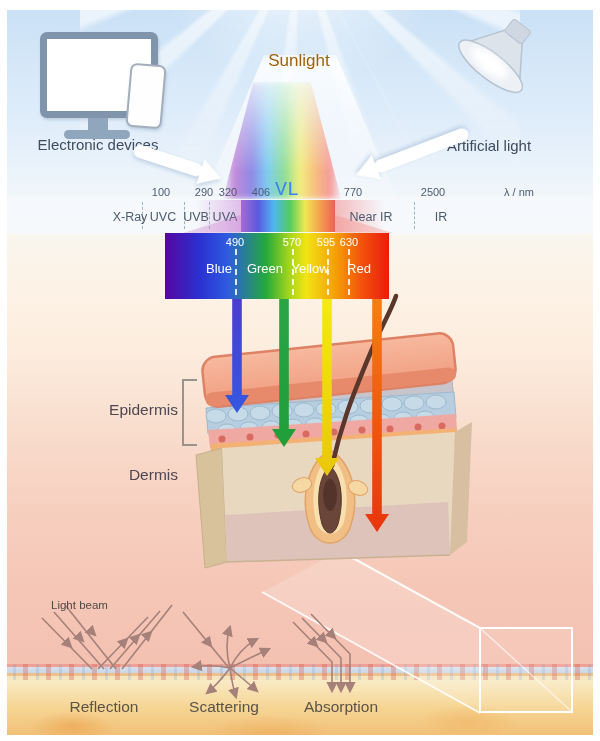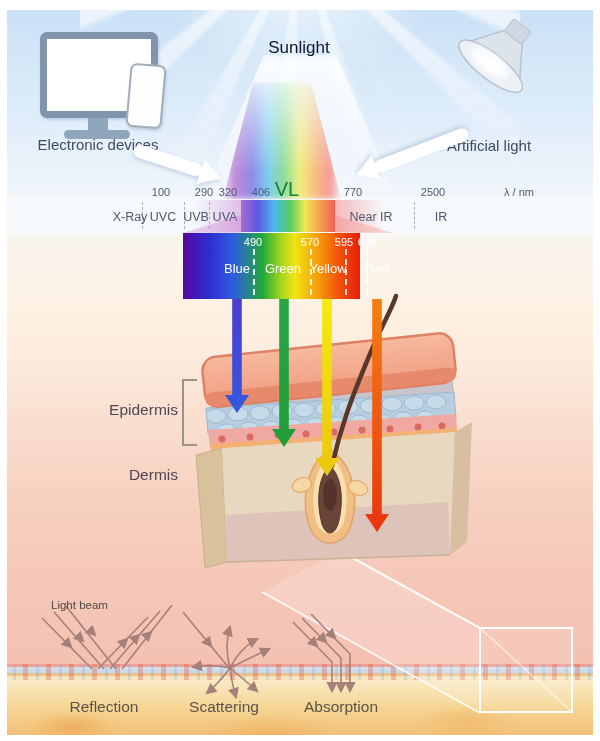--- a/index.html
+++ b/index.html
@@ -32,31 +32,31 @@
   .rainbow-beam{left:222px;top:82px;width:120px;height:120px;filter:blur(2.5px);
       background:linear-gradient(90deg,rgba(186,120,214,0) 0%,#c48bd8 10%,#8e8ae6 25%,#7ecdf2 38%,
         #8ede96 52%,#f3ef7e 65%,#f7bd7e 78%,#f59a9a 90%,rgba(245,154,154,0) 100%);
       clip-path:polygon(26% 0,74% 0,100% 100%,0 100%);
       -webkit-mask-image:linear-gradient(180deg,rgba(255,255,255,.2),#fff 75%);
       mask-image:linear-gradient(180deg,rgba(255,255,255,.2),#fff 75%);}
   
   .strip{left:7px;top:199px;width:586px;height:34px;background:rgba(245,249,253,.92);
       box-shadow:0 0 6px rgba(255,255,255,.9);}
   .tick{top:186px;transform:translateX(-50%);font-size:11px;color:#4e5c70;white-space:nowrap;margin-left:19px;}
-  .vl{top:178px;transform:translateX(-50%);font-size:20px;color:#15803d;}
+  .vl{top:178px;transform:translateX(-50%);font-size:20px;color:#3b82f6;font-family:Liberation Mono, monospace;}
   .band-label{top:210px;transform:translateX(-50%);font-size:12.5px;color:#4c5a6e;white-space:nowrap;}
   .divider{top:202px;width:0;height:27px;border-left:1px dashed #a3b2c2;}
   .strip-rainbow{left:241px;top:200px;width:94px;height:32px;
       background:linear-gradient(90deg,#a86ad2,#5a5ae0 18%,#4fb6ee 35%,#52cc5e 52%,#eeea52 68%,#f5a84e 82%,#ec6156 100%);}
   .flare-l{left:195px;top:200px;width:46px;height:32px;background:linear-gradient(90deg,rgba(230,140,200,0),rgba(196,120,210,.45));}
   .flare-r{left:335px;top:200px;width:50px;height:32px;background:linear-gradient(90deg,rgba(240,110,110,.45),rgba(240,140,140,0));}
   .tri-l{left:183px;top:215px;width:58px;height:18px;background:rgba(200,120,205,.32);clip-path:polygon(100% 0,100% 100%,0 100%);}
   .tri-r{left:335px;top:215px;width:58px;height:18px;background:rgba(242,130,120,.32);clip-path:polygon(0 0,100% 100%,0 100%);}
   
-  .vbar{left:183px;top:233px;width:177px;height:66px;
+  .vbar{left:165px;top:233px;width:224px;height:66px;
       background:linear-gradient(90deg,#5606a0 0%,#2b2fd0 15%,#2e5be0 28%,#23a93c 45%,#9fd41e 55%,
         #f2e414 63%,#f59a07 77%,#f3560b 87%,#ea1c0c 100%);}
   .vdash{position:absolute;top:16px;height:46px;width:0;border-left:2px dashed rgba(255,255,255,.85);}
   .wl{position:absolute;top:3px;transform:translateX(-50%);font-size:11px;color:#fff;}
   .cname{position:absolute;top:28px;transform:translateX(-50%);font-size:13px;color:#fff;}
   
   .darrow{width:24px;clip-path:polygon(30% 0,70% 0,70% calc(100% - 18px),100% calc(100% - 18px),50% 100%,0 calc(100% - 18px),30% calc(100% - 18px));}
   
   .monitor-frame{left:40px;top:32px;width:118px;height:86px;box-sizing:border-box;background:#fff;
       border:7px solid #8094ac;border-radius:7px;box-shadow:1px 2px 3px rgba(110,140,170,.3);}
@@ -64,21 +64,21 @@
   .monitor-base{left:64px;top:130px;width:66px;height:9px;border-radius:5px;background:#90a6bc;}
   .phone{left:128px;top:64px;width:36px;height:64px;box-sizing:border-box;background:#fefefe;
       border:2px solid #a2aebc;border-radius:7px;transform:rotate(5deg);box-shadow:1px 2px 3px rgba(110,140,170,.3);}
   
   .warrow{height:13px;background:#fff;border-radius:7px;transform-origin:left center;
       filter:drop-shadow(0 2px 2px rgba(120,150,190,.4));}
   .warrow::after{content:"";position:absolute;right:-20px;top:50%;transform:translateY(-50%);
       border-left:22px solid #fff;border-top:13px solid transparent;border-bottom:13px solid transparent;}
   
   .lbl{color:#3f4c5e;font-size:15px;text-align:center;}
-  .sunlight{top:38px;left:299px;transform:translateX(-50%);font-size:17px;color:#0f172a;}
+  .sunlight{top:51px;left:299px;transform:translateX(-50%);font-size:17px;color:#a16207;}
   .skin-lbl{left:60px;width:118px;text-align:right;font-size:15.5px;color:#4e4752;}
   .bracket{left:182px;top:379px;width:13px;height:63px;border-left:2px solid #99938d;
       border-top:2px solid #99938d;border-bottom:2px solid #99938d;}
   .proc-lbl{transform:translateX(-50%);font-size:15.5px;color:#5a524b;white-space:nowrap;}
   .lightbeam-lbl{left:51px;top:599px;font-size:11.5px;color:#4f4b47;}
   
   .frame{background:#fff;}
 </style>
 </head>
 <body>

